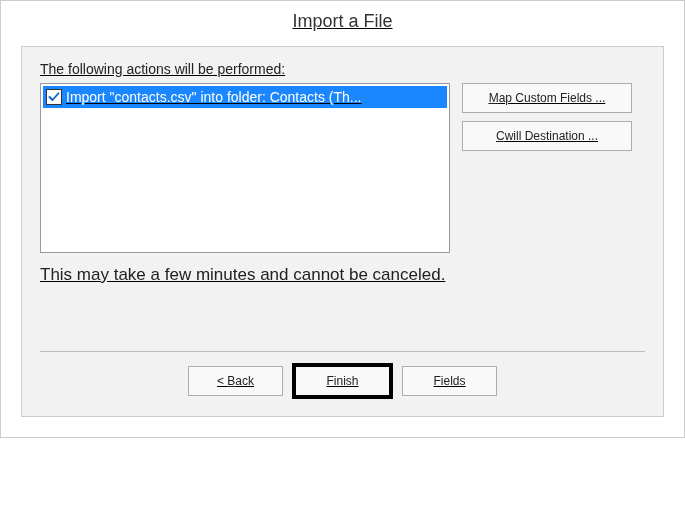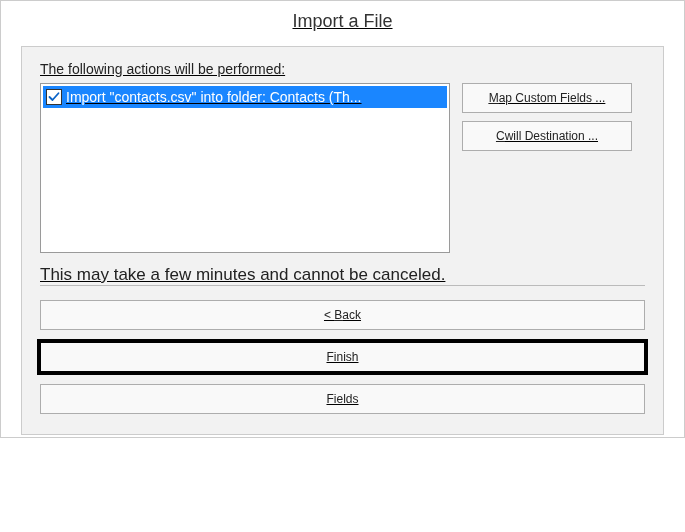--- a/index.html
+++ b/index.html
@@ -122,24 +122,23 @@
     .spacer {
       flex: 1;
     }
     .divider {
       border: none;
       border-top: 1px solid #bbb;
       margin: 0 0 14px 0;
     }
     .bottom-buttons {
       display: flex;
-      justify-content: flex-end;
+      justify-content: center;
       gap: 12px;
       padding-bottom: 6px;
-      flex-direction: column;
     }
     .bottom-buttons .btn {
       min-width: 95px;
       height: 30px;
       padding: 4px 14px;
     }
     .btn.highlight {
       outline: 4px solid #000;
       outline-offset: -1px;
     }

